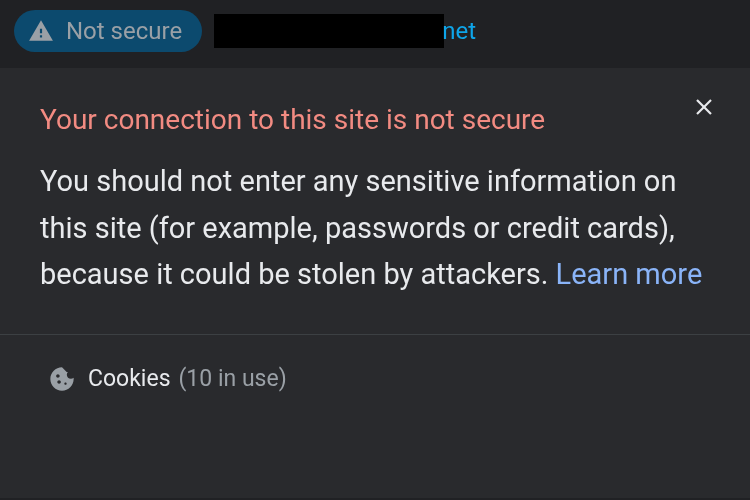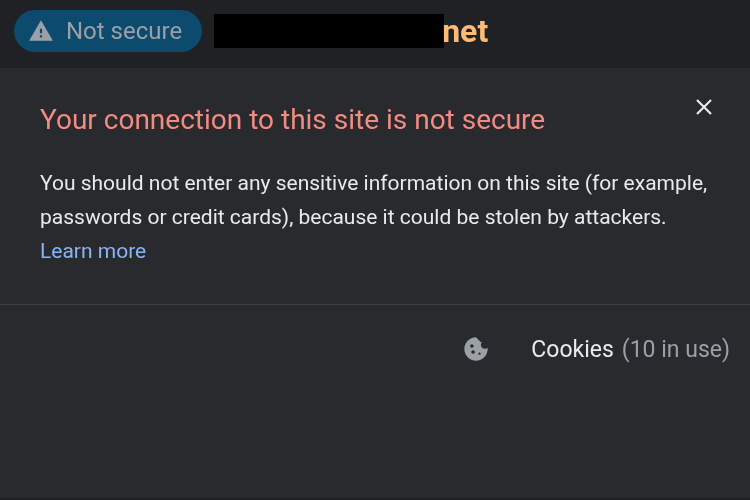--- a/index.html
+++ b/index.html
@@ -38,23 +38,23 @@
       align-items: center;
       gap: 0;
       flex: 1;
     }
     .url-hidden {
       width: 230px;
       height: 34px;
       background: #000;
     }
     .url-suffix {
-      color: #fdba74;
-      font-size: 32px;
-      font-weight: 700;
+      color: #0ea5e9;
+      font-size: 24px;
+      font-weight: 400;
       margin-left: -2px;
     }
     .popup {
       background: #292a2d;
       margin: 10px 0 0 0;
       padding: 0;
       position: relative;
       height: 430px;
     }
     .popup-top {
@@ -73,45 +73,44 @@
       color: #e8eaed;
       cursor: pointer;
       background: none;
       border: none;
     }
     .warn-title {
       color: #f28b82;
       font-size: 28px;
       font-weight: 400;
       line-height: 1.3;
-      margin-bottom: 29px;
+      margin-bottom: 20px;
       padding-right: 40px;
     }
     .warn-body {
       color: #e8eaed;
-      font-size: 21px;
+      font-size: 29px;
       font-weight: 400;
       line-height: 1.6;
     }
     .learn-link {
       color: #8ab4f8;
       cursor: pointer;
     }
     .divider {
       height: 1px;
       background: #3c4043;
       width: 100%;
     }
     .cookies-row {
       display: flex;
       align-items: center;
-      gap: 41px;
-      padding: 30px 20px;
+      gap: 12px;
+      padding: 30px 48px;
       cursor: pointer;
-      justify-content: flex-end;
     }
     .cookies-icon {
       color: #9aa0a6;
       display: inline-flex;
     }
     .cookies-label {
       color: #e8eaed;
       font-size: 23px;
       font-weight: 400;
     }

